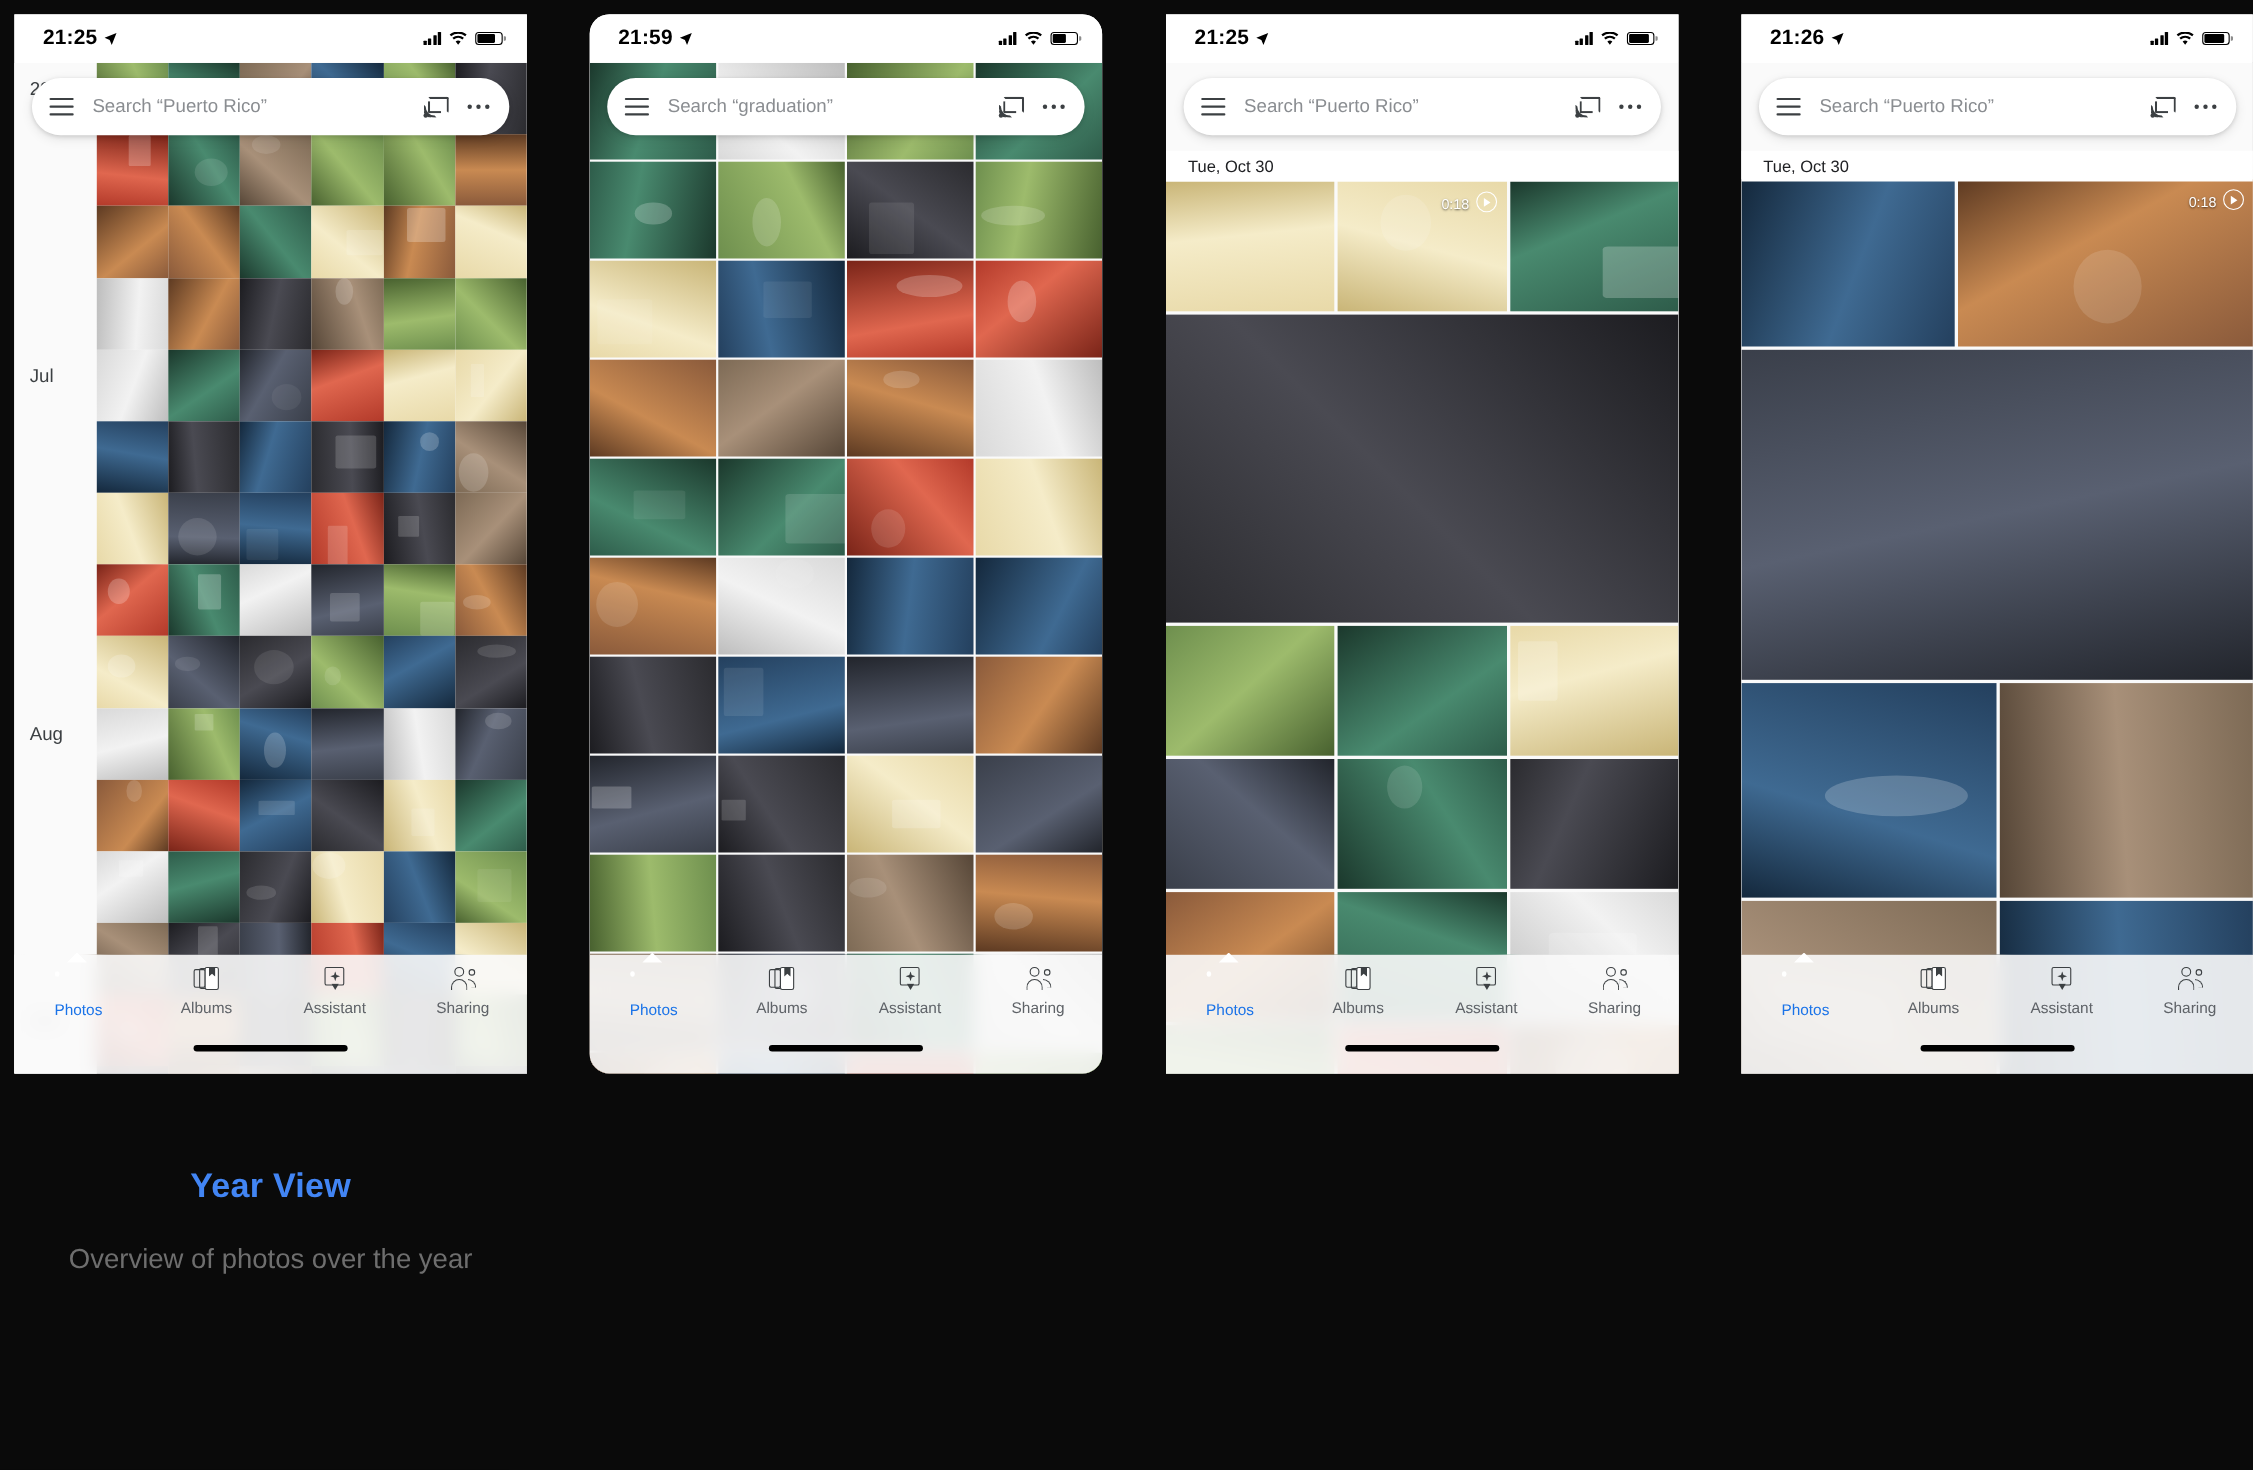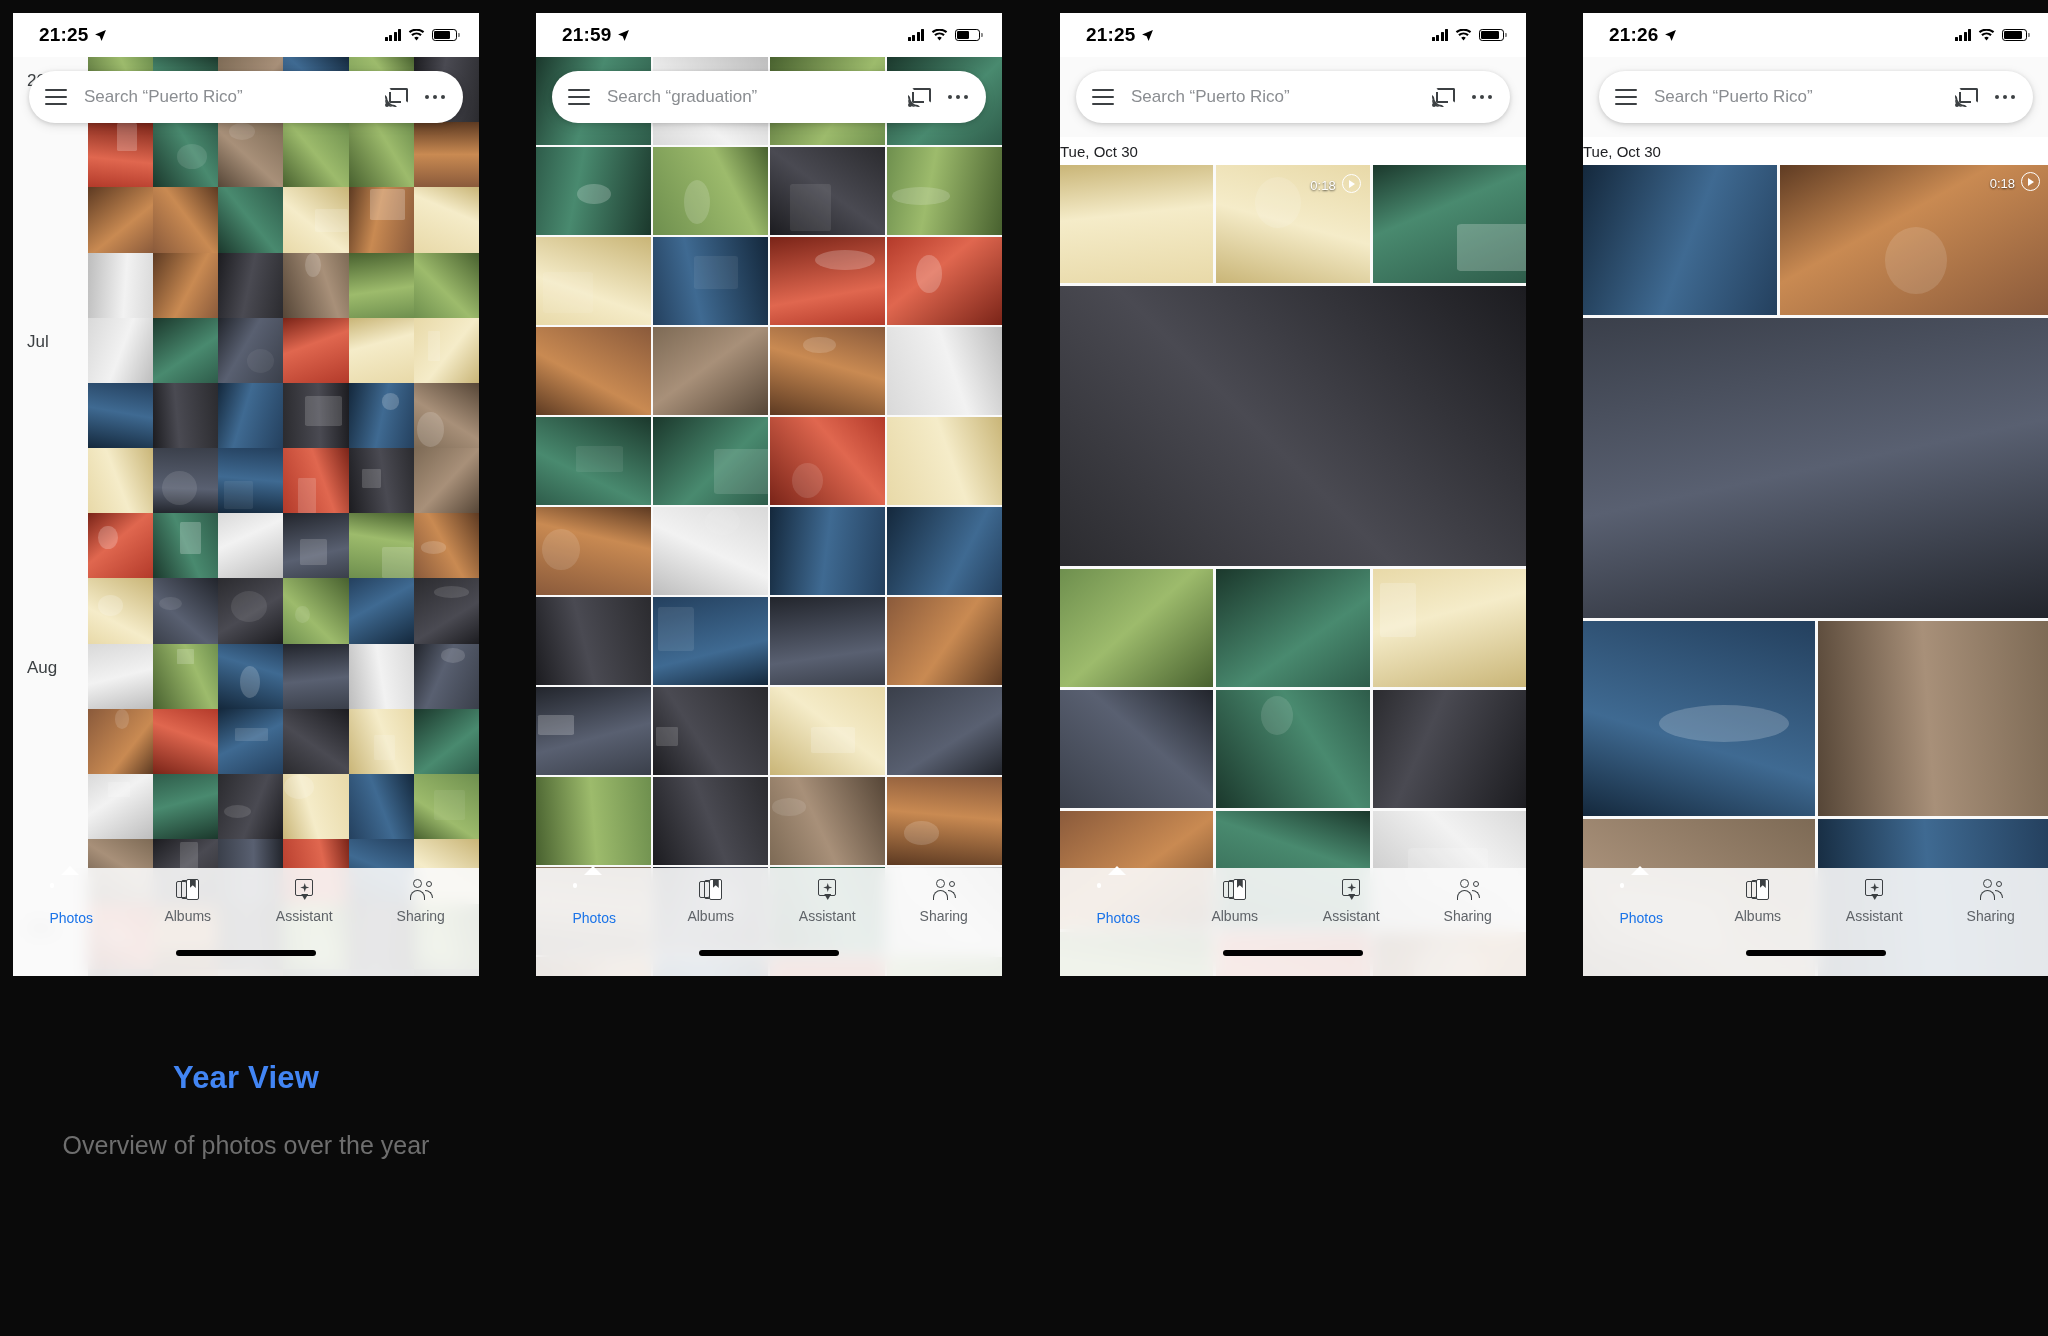--- a/index.html
+++ b/index.html
@@ -18,21 +18,21 @@
   
   .panel {
     position: absolute;
     top: 13px;
     width: 466px;
     height: 963px;
     background: #ffffff;
     overflow: hidden;
   }
   #panel-0 { left: 13px; }
-  #panel-1 { left: 536px; }
+  #panel-1 { left: 536px; border-radius: 18px; }
   #panel-2 { left: 1060px; }
   #panel-3 { left: 1583px; }
 
   .status-bar {
     position: relative;
     height: 44px;
     background: #ffffff;
     display: flex;
     align-items: center;
     justify-content: space-between;
@@ -110,21 +110,21 @@
   .dots3 { display:flex; gap:3.6px; flex:none; }
   .dots3 i { width:4.2px;height:4.2px;border-radius:50%;background:#3c4043; display:block;}
 
   
   .day-header {
     position: absolute;
     top: 80px; left: 0; right: 0;
     height: 28px;
     background: #fff;
     font-size: 15px; color: #202124;
-    padding-left: 0;
+    padding-left: 20px;
     display: flex; align-items: center;
     z-index: 20;
   }
 
   
   .year-scroll { position:absolute; inset:0; background:#fafafa; }
   .year-section { position: relative; display: flex; }
   .year-label {
     width: 75px; flex: none;
     font-size: 17px; color: #3c4043;

